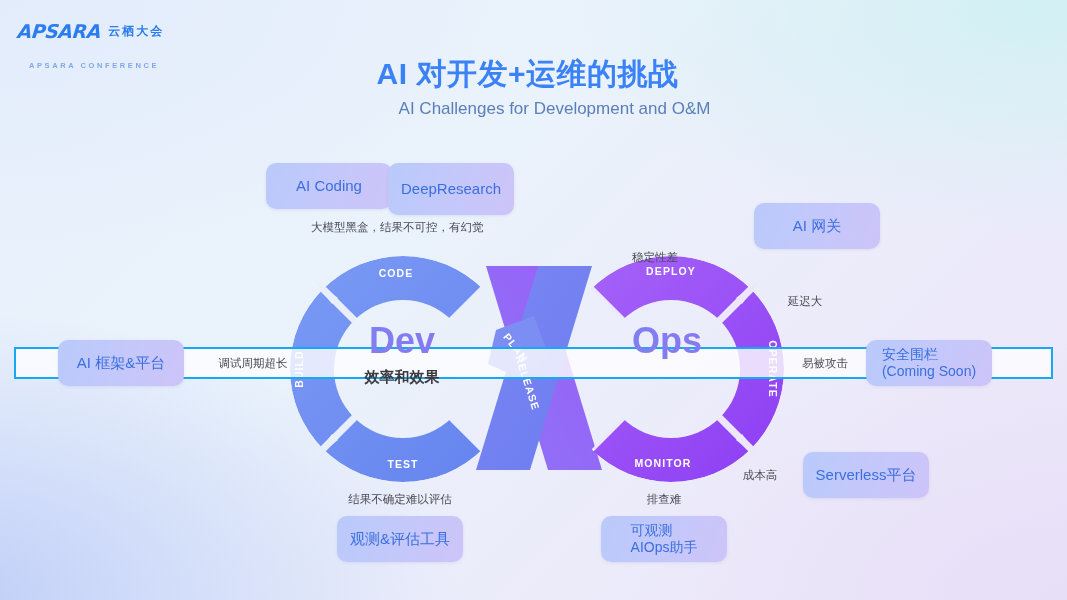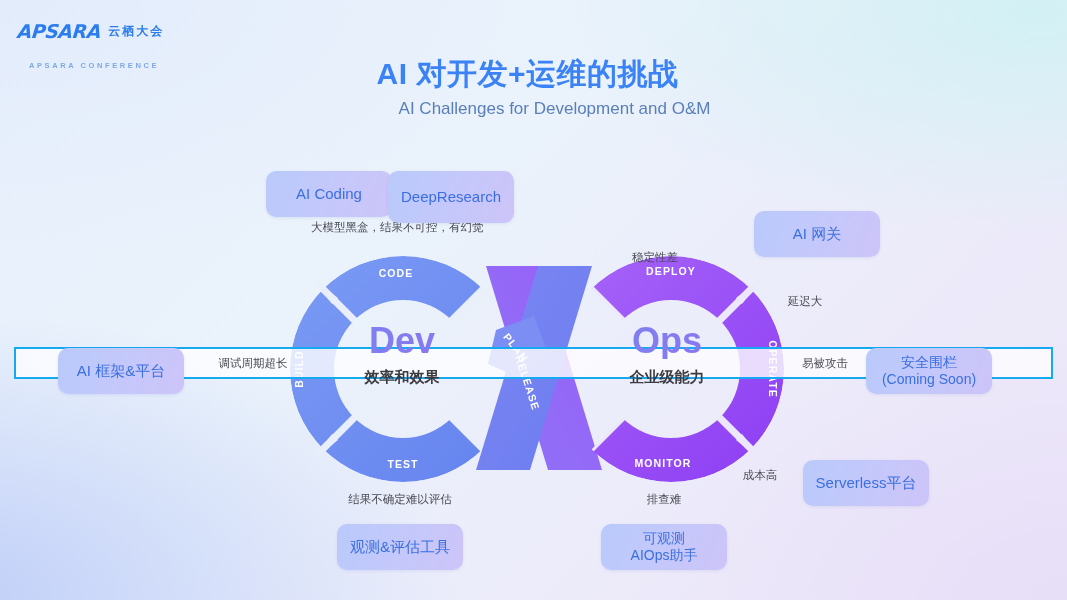--- a/index.html
+++ b/index.html
@@ -40,24 +40,23 @@
     font-size: 17px; color: #5a7fb8; font-weight: 400; padding-left: 42px;
   }
 
   
   .card {
     position: absolute;
     background: linear-gradient(110deg, #b9cafa 0%, #c3c8fb 45%, #cdc4f8 100%);
     border-radius: 10px;
     color: #3b6fe0;
     display: flex; align-items: center; justify-content: center;
-    text-align: center; line-height: 1.25;
+    text-align: left; line-height: 1.25;
     font-size: 15px;
     box-shadow: 0 1px 3px rgba(90,110,190,0.13);
-    margin-top: 8px;
   }
 
   
   .lbl {
     position: absolute; font-size: 11.5px; color: #4a4a52;
     white-space: nowrap; text-align: center;
   }
 
   
   .hbar {
@@ -185,21 +184,20 @@
 
     <text class="ring-label" x="252" y="146" text-anchor="middle" transform="rotate(72,252,146)">RELEASE</text>
   </svg>
 
   <div class="big-dev">
     <div class="big-name">Dev</div>
     <div class="big-sub">效率和效果</div>
   </div>
   <div class="big-ops">
     <div class="big-name">Ops</div>
-    <div class="big-sub">企业级能力</div>
   </div>
 </div>
 
 <div class="hbar"></div>
 
 <div class="card" style="left:266px; top:163px; width:126px; height:46px; z-index:5;">AI Coding</div>
 
 <div class="card" style="left:388px; top:163px; width:126px; height:52px; z-index:5;">DeepResearch</div>
 
 <div class="card" style="left:754px; top:203px; width:126px; height:46px; z-index:5;">AI 网关</div>

